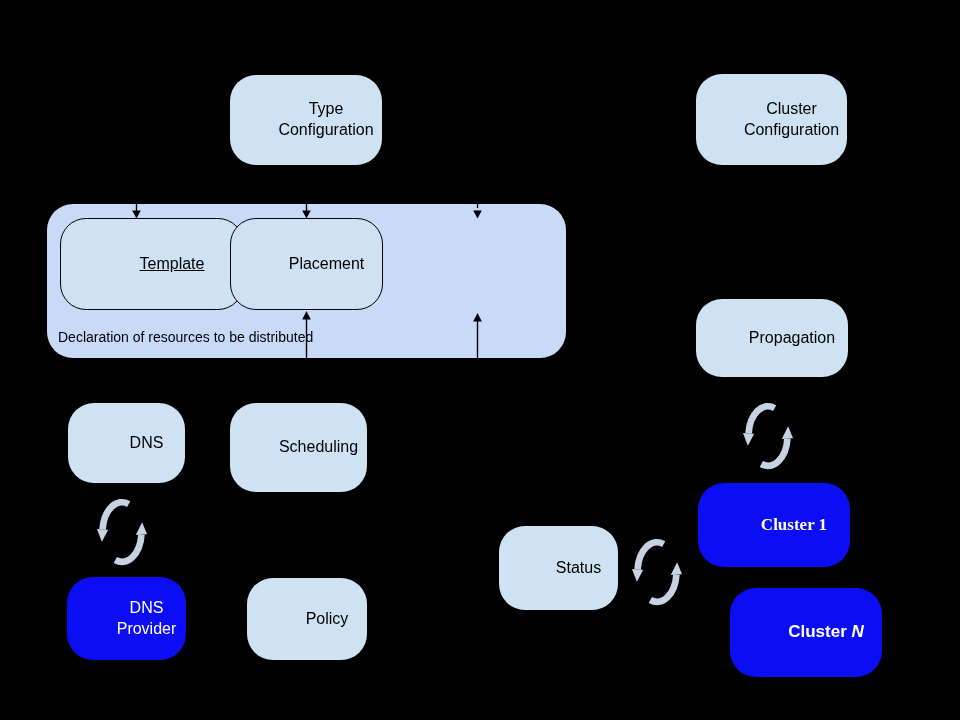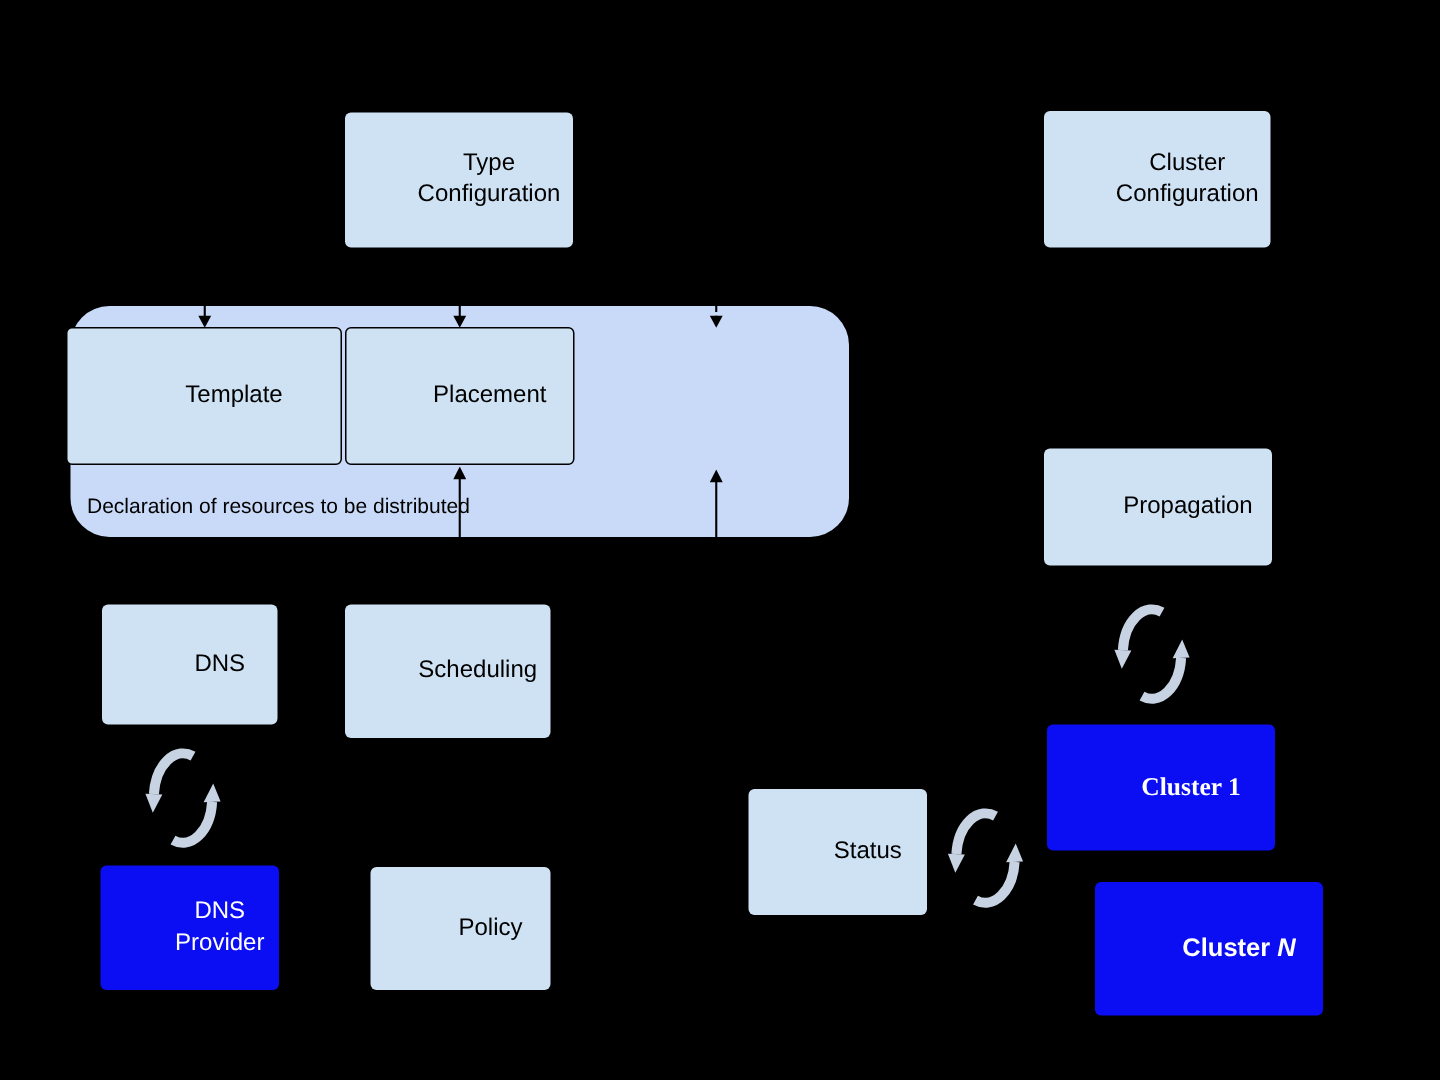--- a/index.html
+++ b/index.html
@@ -3,33 +3,33 @@
 <meta charset="utf-8">
 <style>
   html,body{margin:0;padding:0;background:#000;}
   #stage{
     position:relative;width:960px;height:720px;background:#000;
     font-family:"Liberation Sans",sans-serif;overflow:hidden;
   }
   .box{
     position:absolute;display:flex;flex-direction:column;align-items:center;
     justify-content:center;text-align:center;color:#000;font-size:16px;
-    line-height:1.3;border-radius:4px;box-sizing:border-box;padding-left:40px;
+    line-height:1.3;border-radius:26px;box-sizing:border-box;padding-left:40px;
   }
   .light{background:#cfe2f3;}
   .blue{background:#0b0df2;color:#fff;font-weight:bold;font-size:17px;}
   .bordered{border:1px solid #000;}
   
   #group-declaration{position:absolute;left:47px;top:204px;width:519px;height:154px;
     background:#c9daf8;border-radius:26px;}
   #group-caption{position:absolute;left:58px;top:329px;font-size:14px;color:#000;}
   
   #node-type-config{left:230px;top:75px;width:152px;height:90px;}
   #node-cluster-config{left:696px;top:74px;width:151px;height:91px;}
-  #node-template{left:44px;top:218px;width:184px;height:92px;}
+  #node-template{left:60px;top:218px;width:184px;height:92px;text-decoration:underline;}
   #node-placement{left:230px;top:218px;width:153px;height:92px;}
   #node-overrides{left:402px;top:218px;width:152px;height:94px;background:#cfe2f3;}
   #node-overrides .note{font-size:13px;line-height:1.1;}
   #node-dns{left:68px;top:403px;width:117px;height:80px;}
   #node-scheduling{left:230px;top:403px;width:137px;height:89px;}
   #node-propagation{left:696px;top:299px;width:152px;height:78px;}
   #node-status{left:499px;top:526px;width:119px;height:84px;}
   #node-policy{left:247px;top:578px;width:120px;height:82px;}
   #node-dns-provider{left:67px;top:577px;width:119px;height:83px;font-weight:normal;font-size:16px;}
   #node-cluster-1{left:698px;top:483px;width:152px;height:84px;font-family:Liberation Serif, serif;}

